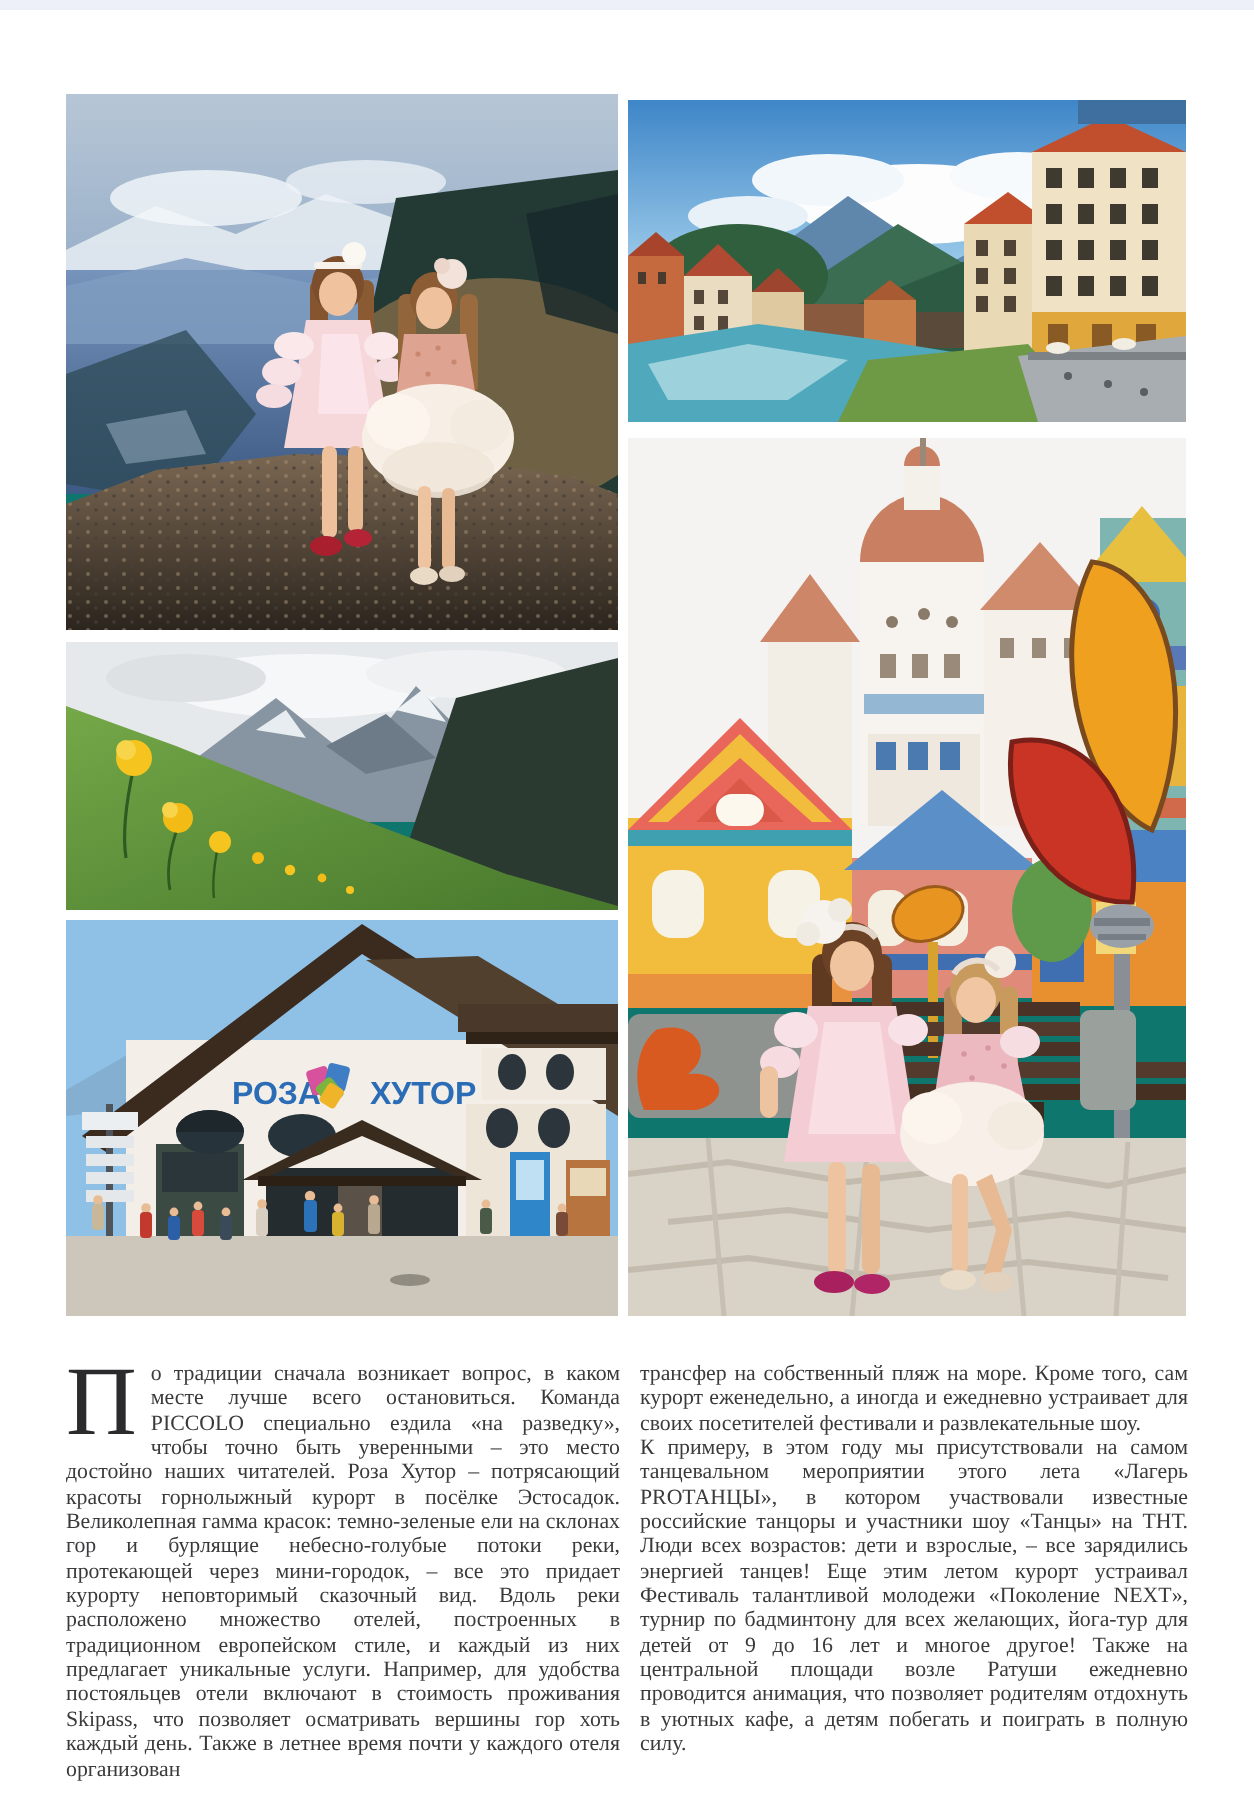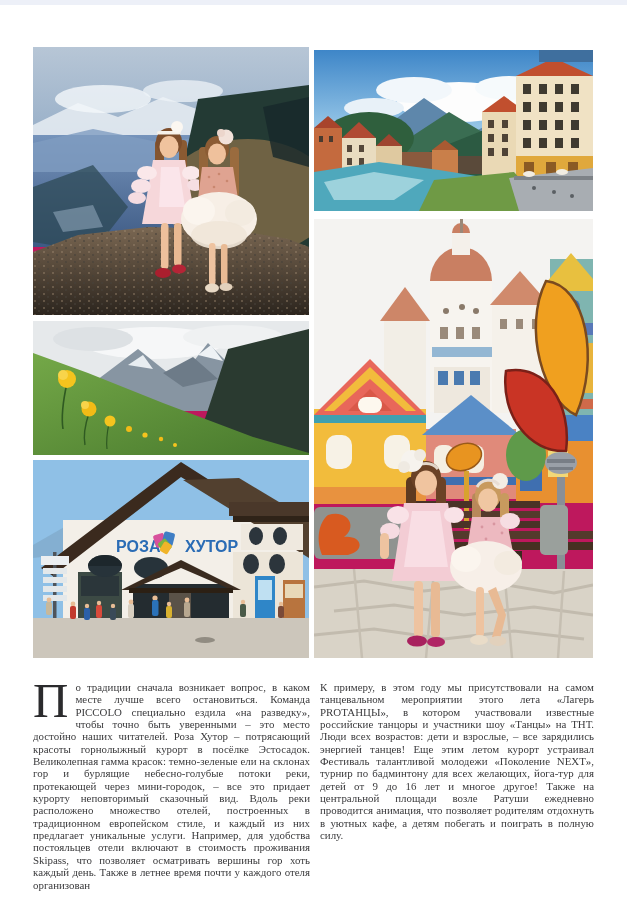--- a/index.html
+++ b/index.html
@@ -1,19 +1,19 @@
 <!DOCTYPE html>
 <html><head>
 <meta charset="utf-8">
 <style>
   html,body{margin:0;padding:0;background:#ffffff;}
   .page{position:relative;width:627px;height:905px;background:#ffffff;overflow:hidden;
         font-family:"Liberation Serif","DejaVu Serif",serif;}
   .top-strip{position:absolute;top:0;left:0;width:627px;height:5px;background:#edf0f8;}
-  .photo{position:absolute;overflow:hidden;background:#be185d;}
+  .photo{position:absolute;overflow:hidden;background:#0f766e;}
   .photo svg{display:block;}
   #photo-girls-mountain{left:33px;top:47px;width:276px;height:268px;}
   #photo-resort-river{left:314px;top:50px;width:279px;height:161px;}
   #photo-alpine-flowers{left:33px;top:321px;width:276px;height:134px;}
   #photo-roza-khutor{left:33px;top:460px;width:276px;height:198px;}
   #photo-park-girls{left:314px;top:219px;width:279px;height:439px;}
   .col{position:absolute;top:681px;font-size:10.9px;line-height:12.35px;
        text-align:justify;color:#3a3a3c;}
   .col-left{left:33px;width:277px;}
   .col-right{left:320px;width:274px;}
@@ -479,15 +479,16 @@
         <ellipse cx="165" cy="421" rx="9" ry="5" fill="#e9dcc8"></ellipse>
         <ellipse cx="184" cy="422" rx="8.5" ry="5" fill="#e2d1bc"></ellipse>
       </g>
     </svg>
   </div>
 
   <div class="col col-left">
     <p><span class="dropcap">П</span><span>о традиции сначала возникает вопрос, в каком месте лучше всего остановиться. Команда PICCOLO специально ездила «на разведку», чтобы точно быть уверенными – это место достойно наших читателей. Роза Хутор – потрясающий красоты горнолыжный курорт в посёлке Эстосадок. Великолепная гамма красок: темно-зеленые ели на склонах гор и бурлящие небесно-голубые потоки реки, протекающей через мини-городок, – все это придает курорту неповторимый сказочный вид. Вдоль реки расположено множество отелей, построенных в традиционном европейском стиле, и каждый из них предлагает уникальные услуги. Например, для удобства постояльцев отели включают в стоимость проживания Skipass, что позволяет осматривать вершины гор хоть каждый день. Также в летнее время почти у каждого отеля организован</span></p>
   </div>
   <div class="col col-right">
+    <p>трансфер на собственный пляж на море. Кроме того, сам курорт еженедельно, а иногда и ежедневно устраивает для своих посетителей фестивали и развлекательные шоу.</p>
     <p>К примеру, в этом году мы присутствовали на самом танцевальном мероприятии этого лета «Лагерь PROТАНЦЫ», в котором участвовали известные российские танцоры и участники шоу «Танцы» на ТНТ. Люди всех возрастов: дети и взрослые, – все зарядились энергией танцев! Еще этим летом курорт устраивал Фестиваль талантливой молодежи «Поколение NEXT», турнир по бадминтону для всех желающих, йога-тур для детей от 9 до 16 лет и многое другое! Также на центральной площади возле Ратуши ежедневно проводится анимация, что позволяет родителям отдохнуть в уютных кафе, а детям побегать и поиграть в полную силу.</p>
   </div>
 </div>
 
 </body></html>

